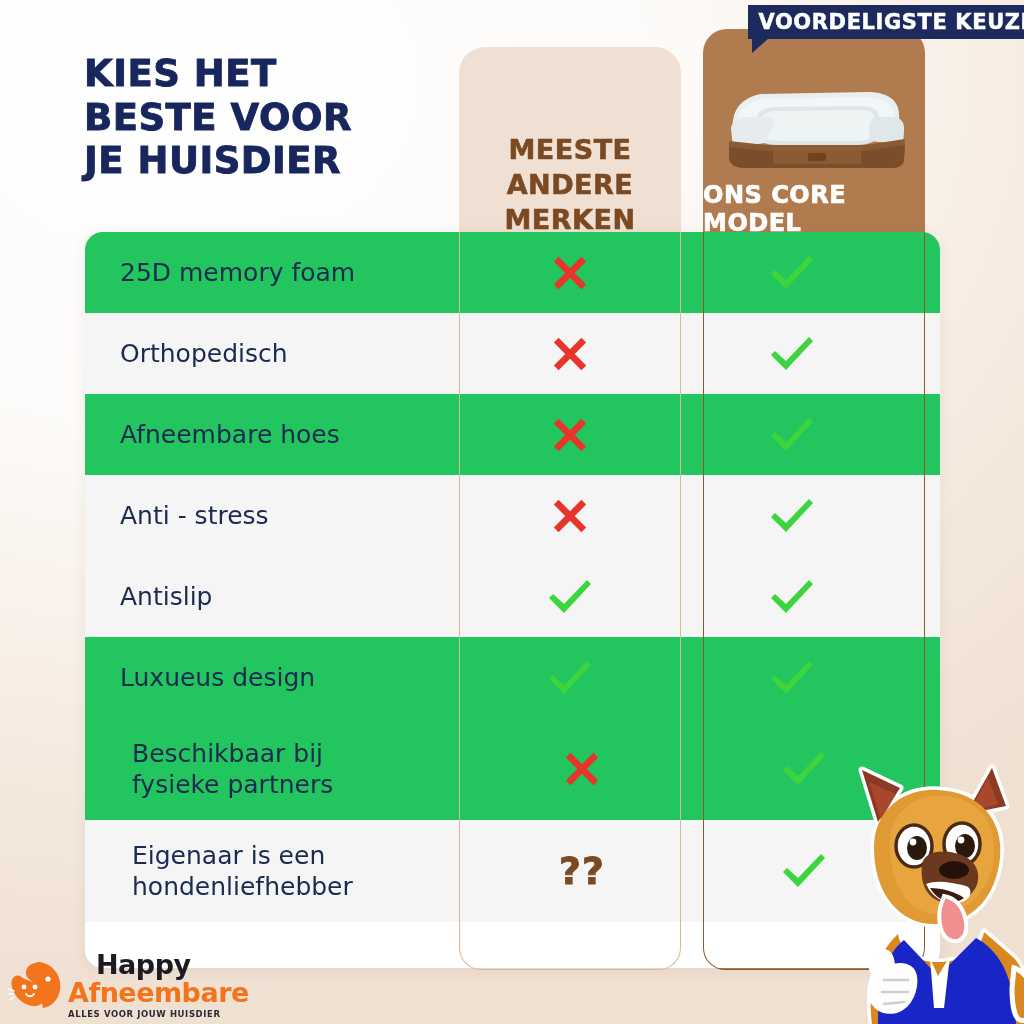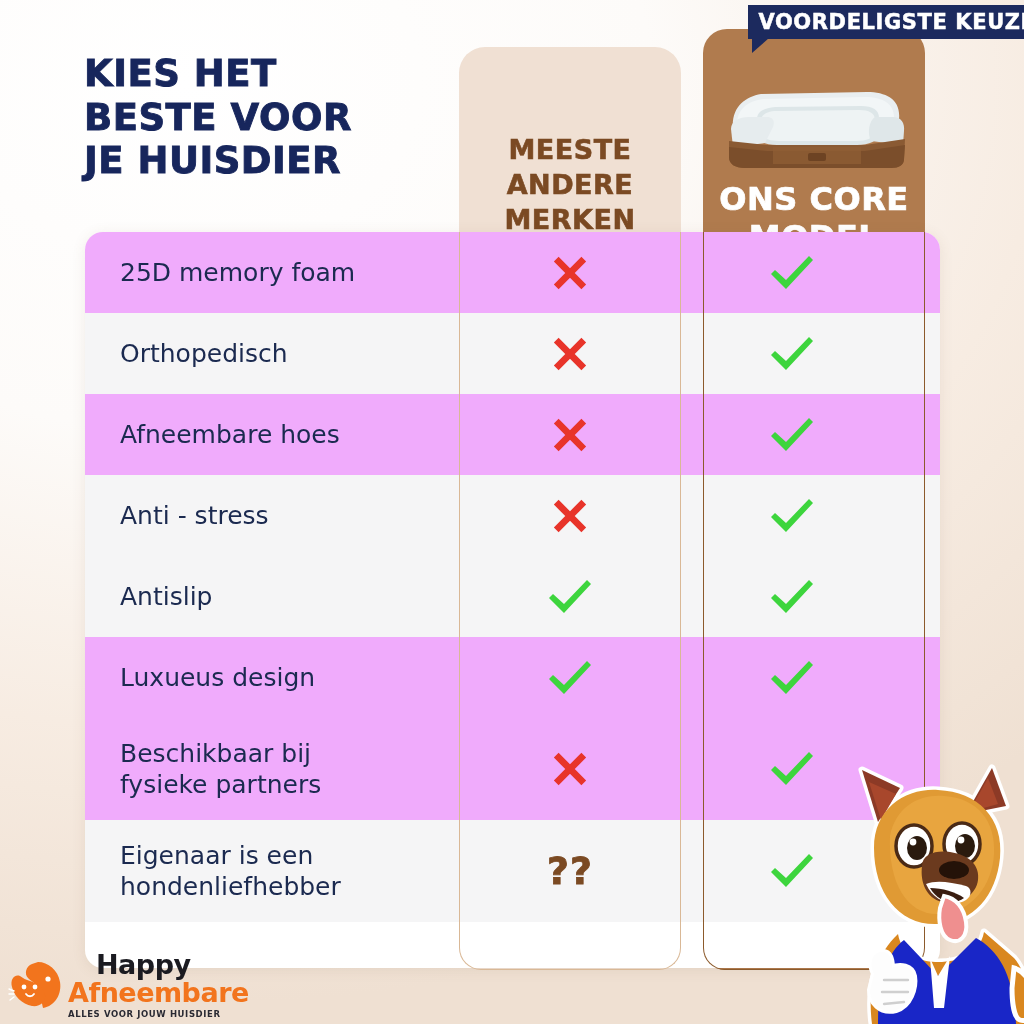--- a/index.html
+++ b/index.html
@@ -85,23 +85,22 @@
     height: 108px;
   }
   .col-ours-title {
     position: absolute;
     left: 0;
     top: 152px;
     width: 100%;
     color: #ffffff;
     font-family: "DejaVu Sans", sans-serif;
     font-weight: bold;
-    font-size: 32px;
+    font-size: 24px;
     line-height: 1.18;
-    text-align: center;
     text-transform: uppercase;
     letter-spacing: 0.5px;
     -webkit-text-stroke: 0.7px #ffffff;
   }
 
   
   .badge {
     position: absolute;
     left: 748px;
     top: 5px;
@@ -175,24 +174,24 @@
     z-index: 8;
   }
 
   .rows { position: relative; width: 100%; }
 
   .row {
     position: relative;
     display: flex;
     align-items: center;
     height: 81px;
-    background: #f0abfc;
+    background: #22c55e;
   }
   .row.alt { background: #f5f5f6; }
-  .row.tall { height: 102px; }
+  .row.tall { height: 102px; padding-left: 12px; }
 
   .row-label {
     width: 374px;
     padding-left: 35px;
     color: #1b2a50;
     font-family: "DejaVu Sans", sans-serif;
     font-size: 25px;
     line-height: 1.25;
     font-weight: 400;
   }

